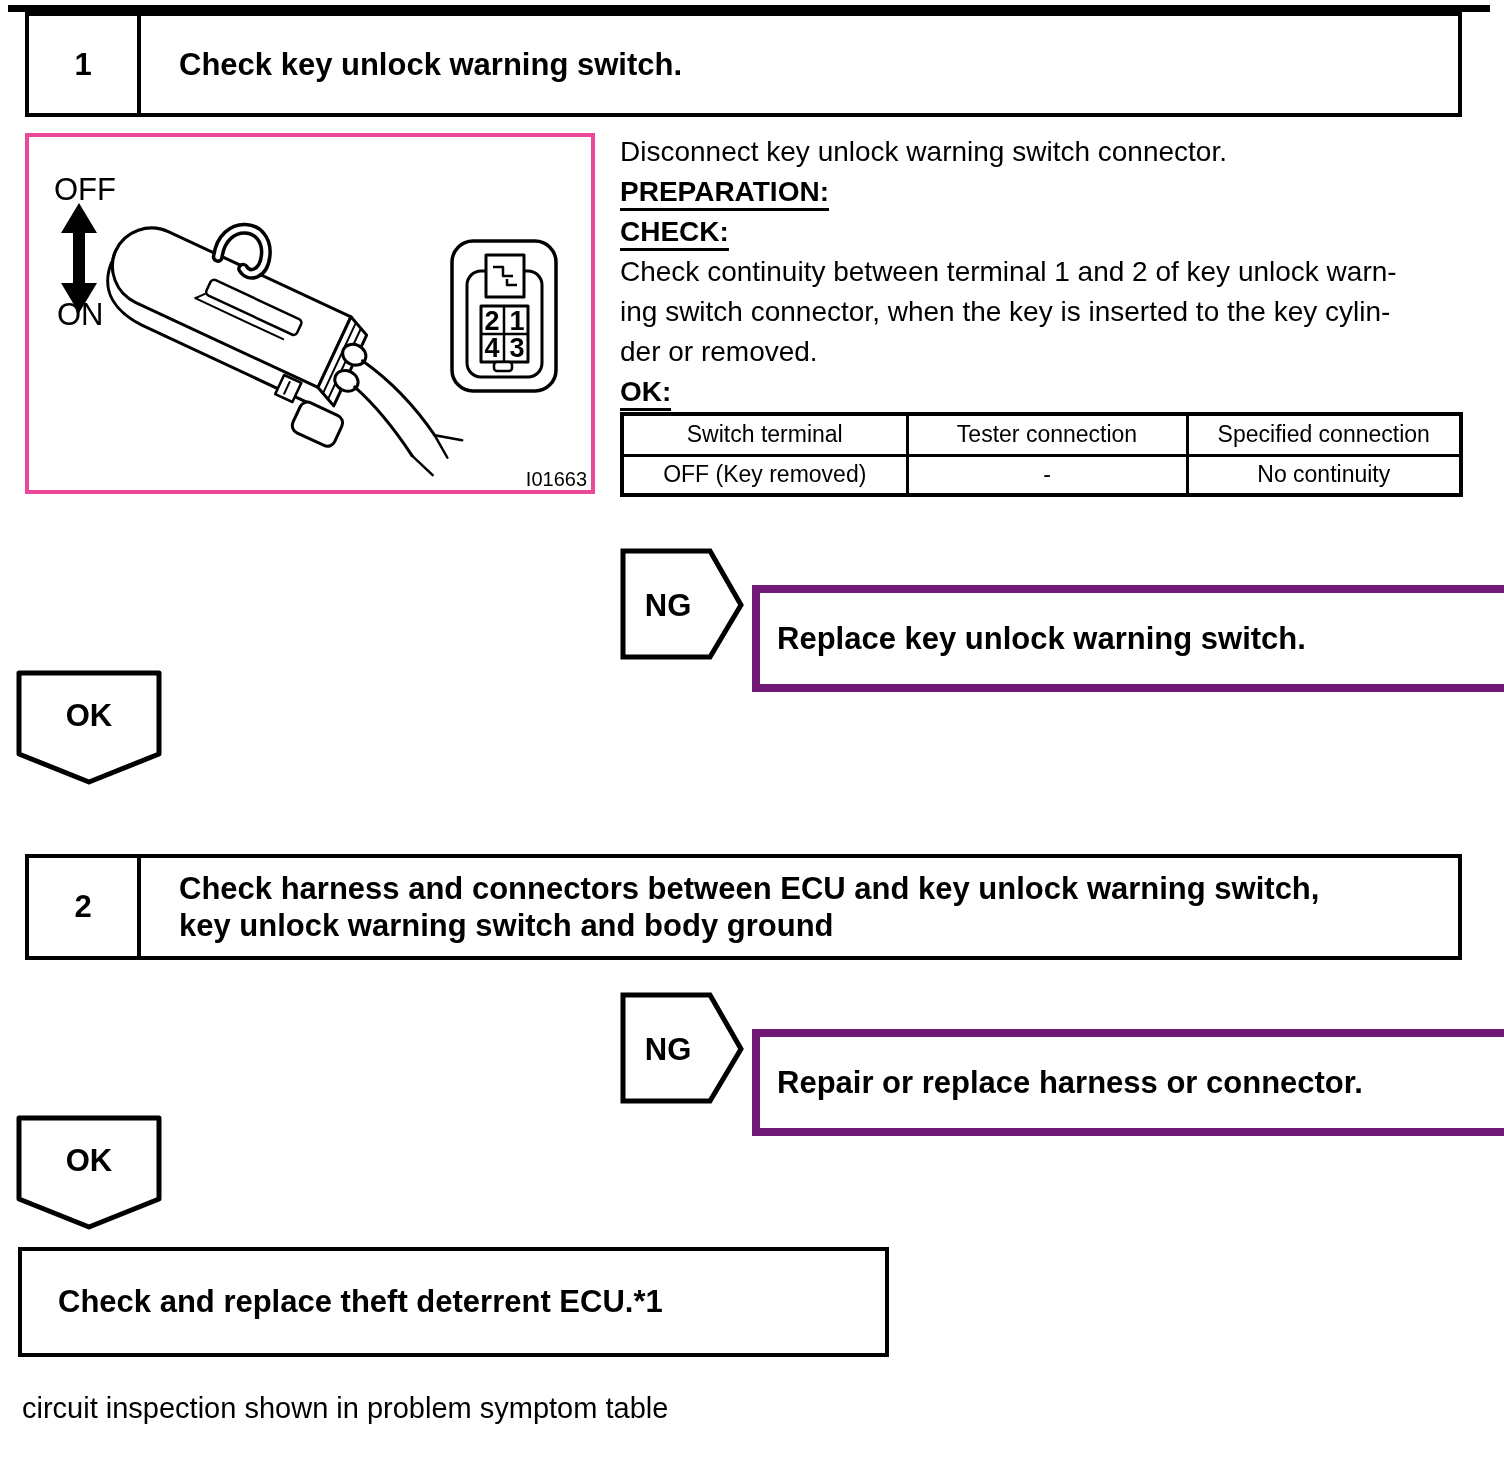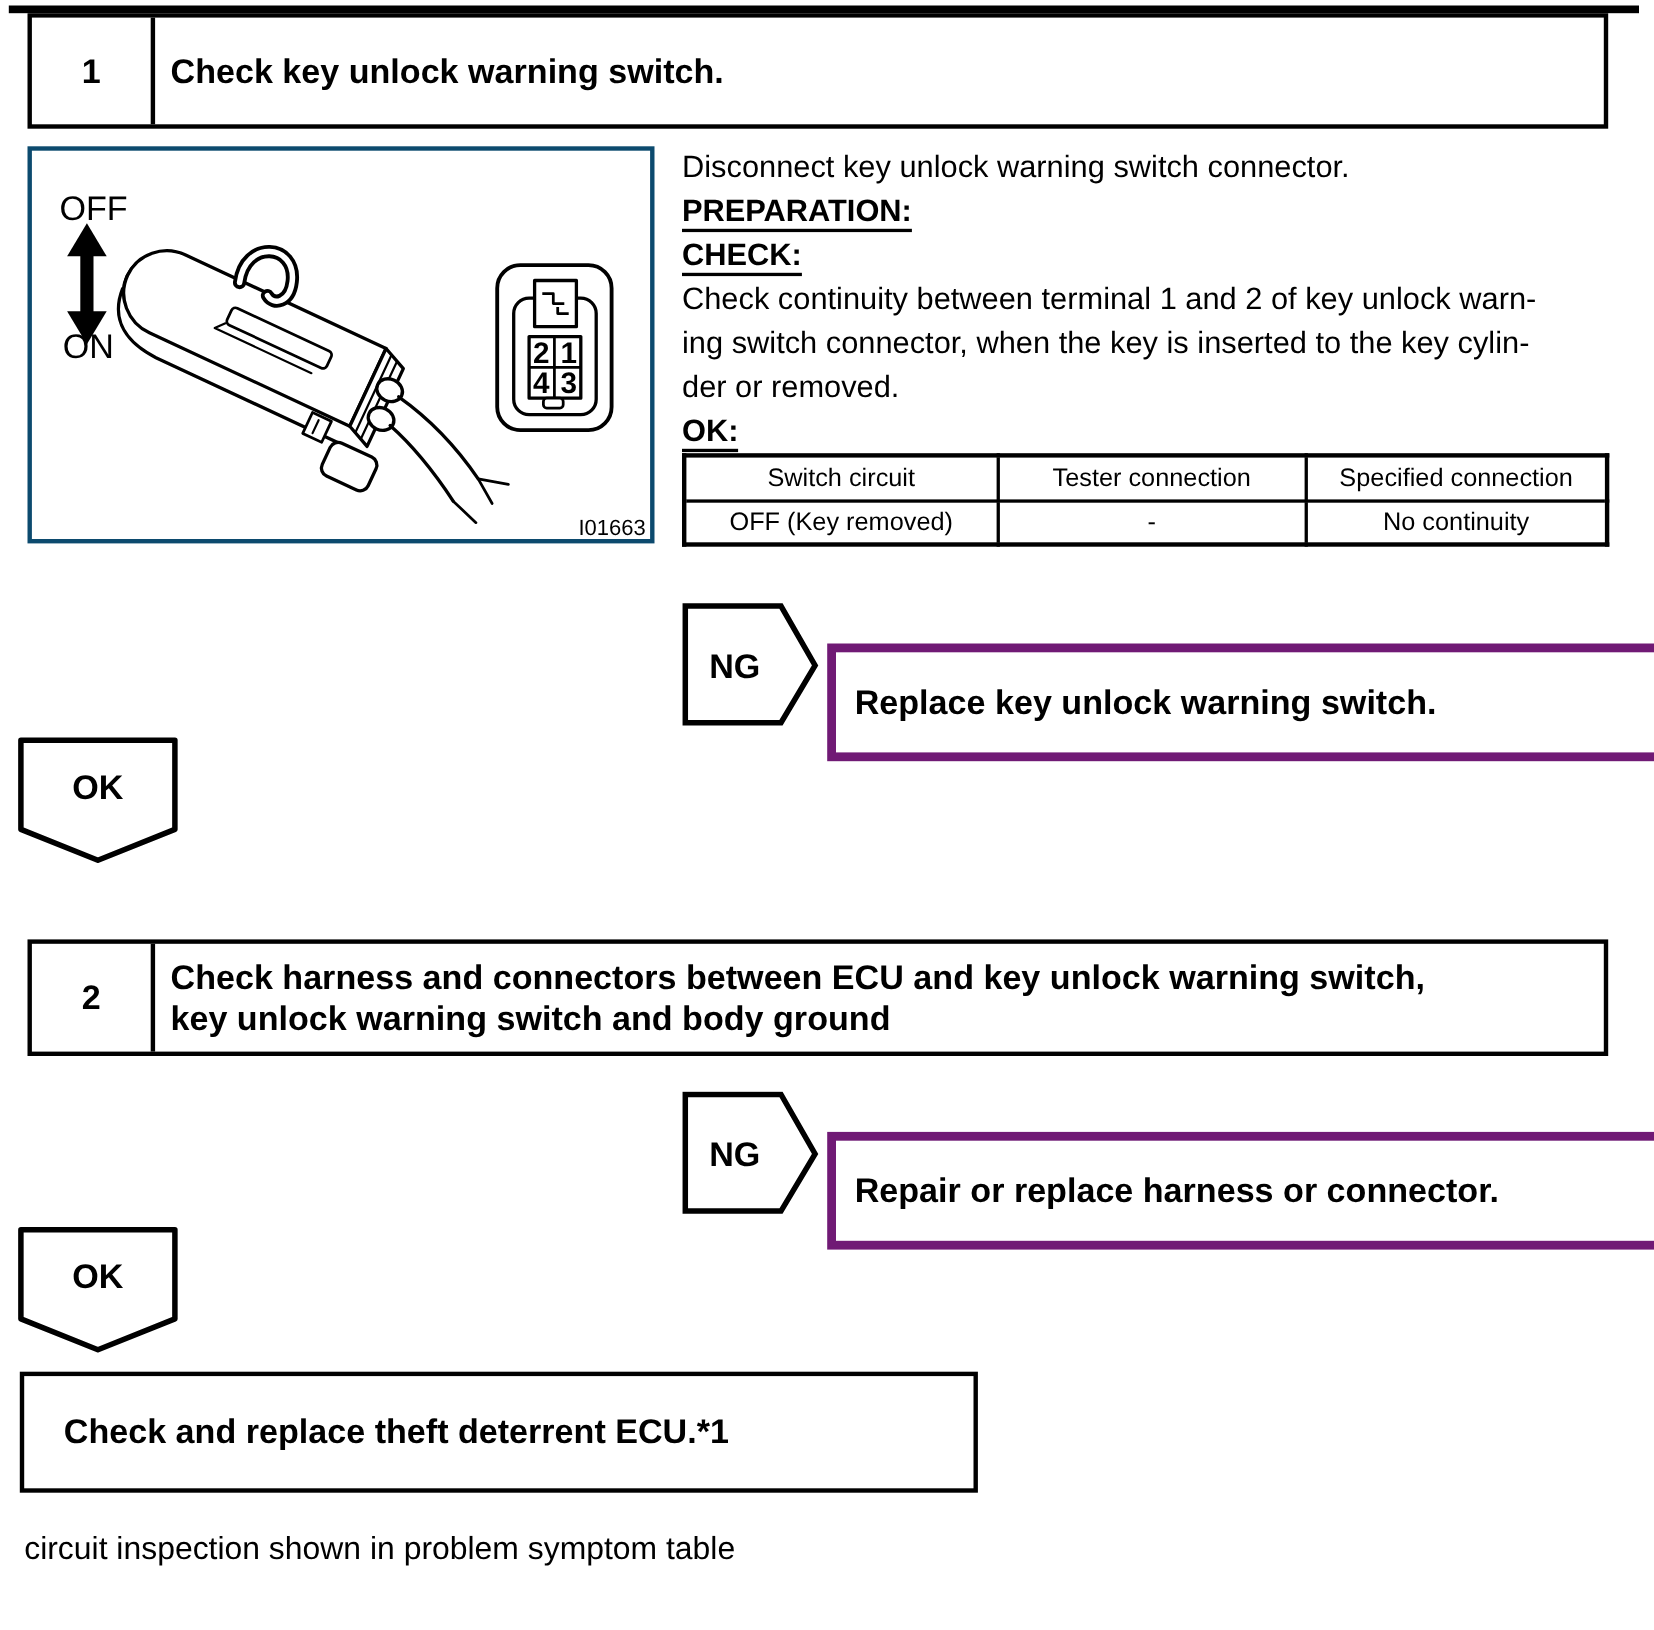--- a/index.html
+++ b/index.html
@@ -10,23 +10,23 @@
   .abs{position:absolute;}
 
   #top-rule{left:8px;top:5px;width:1482px;height:7px;background:#000;}
 
   .step-box{left:25px;width:1437px;border:4px solid #000;background:#fff;display:flex;align-items:stretch;}
   #step1-box{top:12px;height:105px;}
   #step2-box{top:854px;height:106px;}
   .step-num{width:112px;border-right:4px solid #000;display:flex;align-items:center;justify-content:center;
             font-weight:bold;font-size:31px;}
   .step-title{flex:1;display:flex;flex-direction:column;justify-content:center;padding-left:14px;
-              font-weight:bold;font-size:31px;line-height:37px;white-space:nowrap;}
-
-  #illus-box{left:25px;top:133px;width:570px;height:361px;border:4px solid #0c4a6e;background:#fff;}
+              font-weight:bold;font-size:31px;line-height:37px;white-space:nowrap;margin-left:24px;}
+
+  #illus-box{left:25px;top:133px;width:570px;height:361px;border:4px solid #ec4899;background:#fff;}
   #illus-box svg{display:block;}
 
   #proc{left:620px;top:132px;width:870px;font-size:28px;line-height:40px;}
   #proc .row{white-space:nowrap;}
   .uhead{display:inline-block;font-weight:bold;border-bottom:3px solid #000;line-height:32px;}
 
   #spec-table{left:620px;top:412px;width:843px;border-collapse:collapse;border:4px solid #000;
               font-size:23px;font-weight:normal;table-layout:fixed;}
   #spec-table th,#spec-table td{border:3px solid #000;text-align:center;padding:0;height:40px;
               font-weight:normal;overflow:hidden;}
@@ -140,21 +140,21 @@
   </div>
 
   <table id="spec-table" class="abs">
     <colgroup>
         <col style="width:285px">
         <col style="width:280px">
         <col>
       </colgroup>
     <thead>
       <tr>
-        <th>Switch circuit</th>
+        <th>Switch terminal</th>
         <th>Tester connection</th>
         <th>Specified connection</th>
       </tr>
     </thead>
     <tbody>
       <tr>
         <td>OFF (Key removed)</td>
         <td>-</td>
         <td>No continuity</td>
       </tr>

